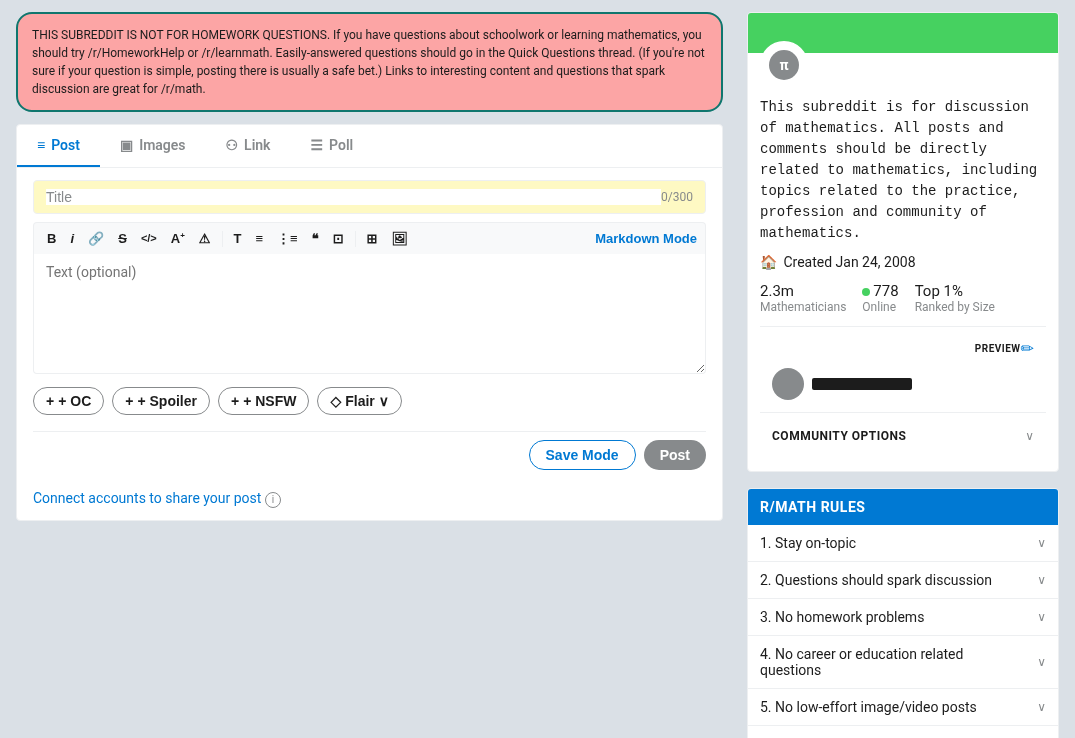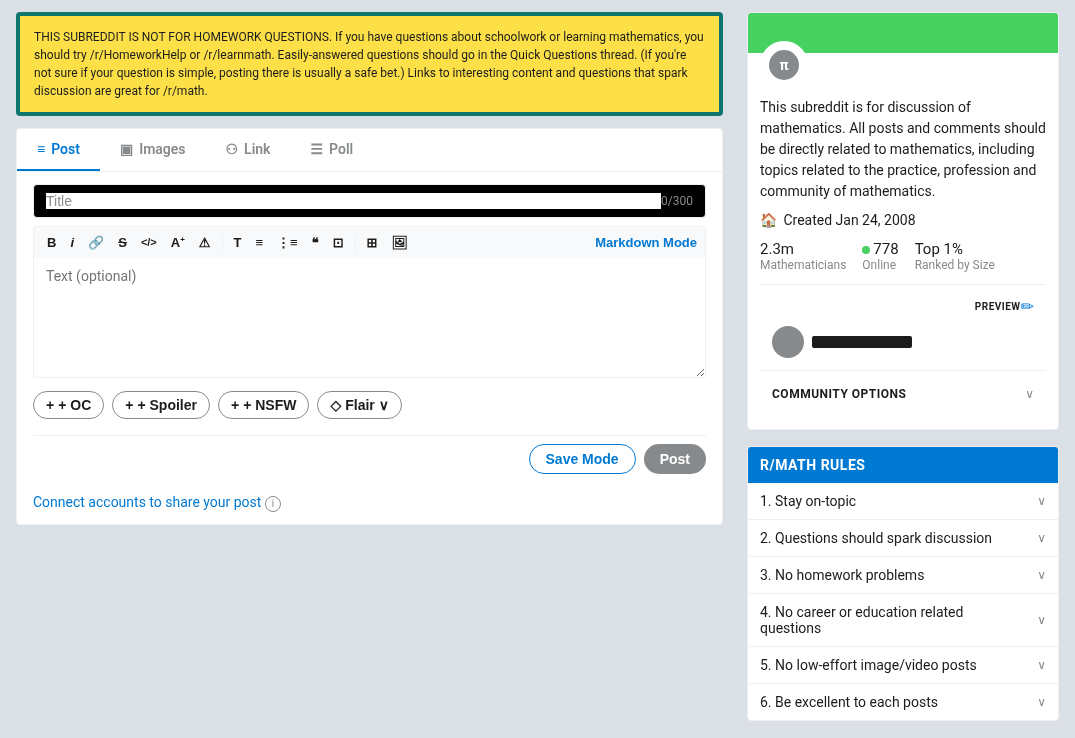--- a/index.html
+++ b/index.html
@@ -20,23 +20,23 @@
       flex: 1;
       min-width: 0;
     }
     .sidebar-col {
       width: 312px;
       flex-shrink: 0;
     }
 
     
     .warning-banner {
-      background: #fde047;
-      border: 4px solid #0f766e;
-      border-radius: 4px;
+      background: #fca5a5;
+      border: 2px solid #0f766e;
+      border-radius: 16px;
       padding: 12px 14px;
       margin-bottom: 12px;
       font-size: 12px;
       color: #1c1c1c;
       line-height: 1.5;
     }
 
     
     .post-card {
       background: #fff;
@@ -76,21 +76,21 @@
     }
 
     
     .title-row {
       display: flex;
       align-items: center;
       border: 1px solid #edeff1;
       border-radius: 4px;
       margin-bottom: 8px;
       padding: 8px 12px;
-      background: #000000;
+      background: #fef9c3;
     }
     .title-input {
       flex: 1;
       border: none;
       outline: none;
       font-size: 14px;
       color: #1c1c1c;
     }
     .title-input::placeholder { color: #878a8c; }
     .char-count {
@@ -261,20 +261,21 @@
       display: flex;
       align-items: center;
       justify-content: center;
       font-size: 24px;
     }
     .sidebar-desc {
       font-size: 14px;
       color: #1c1c1c;
       line-height: 1.5;
       margin-bottom: 10px;
+      font-family: Liberation Mono, monospace;
     }
     .created-row {
       display: flex;
       align-items: center;
       gap: 6px;
       font-size: 14px;
       color: #1c1c1c;
       margin-bottom: 12px;
     }
     .stats-row {

